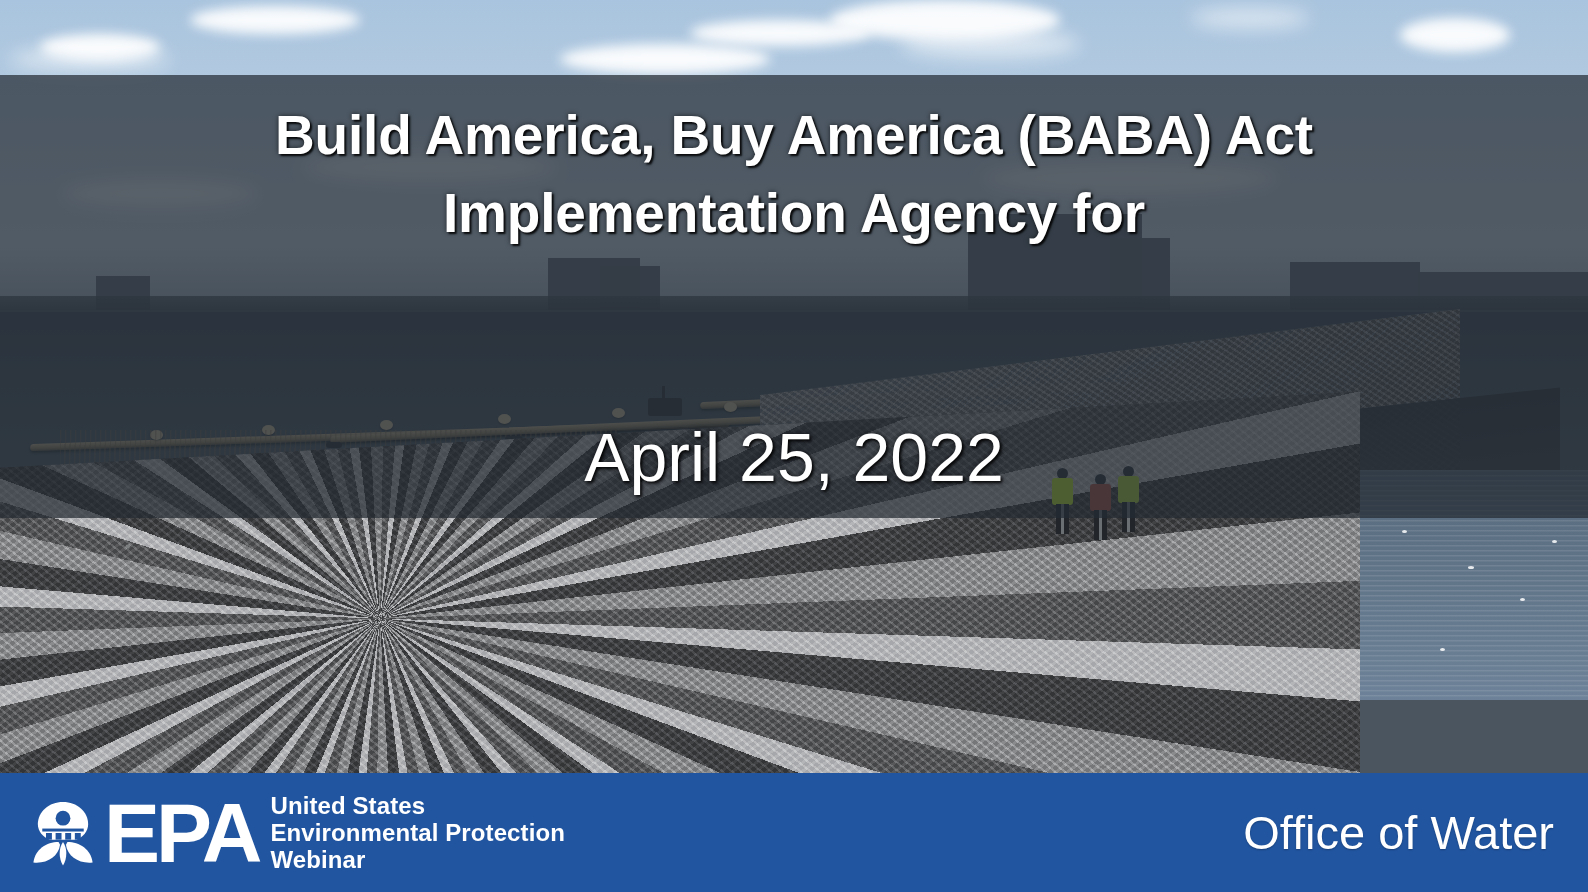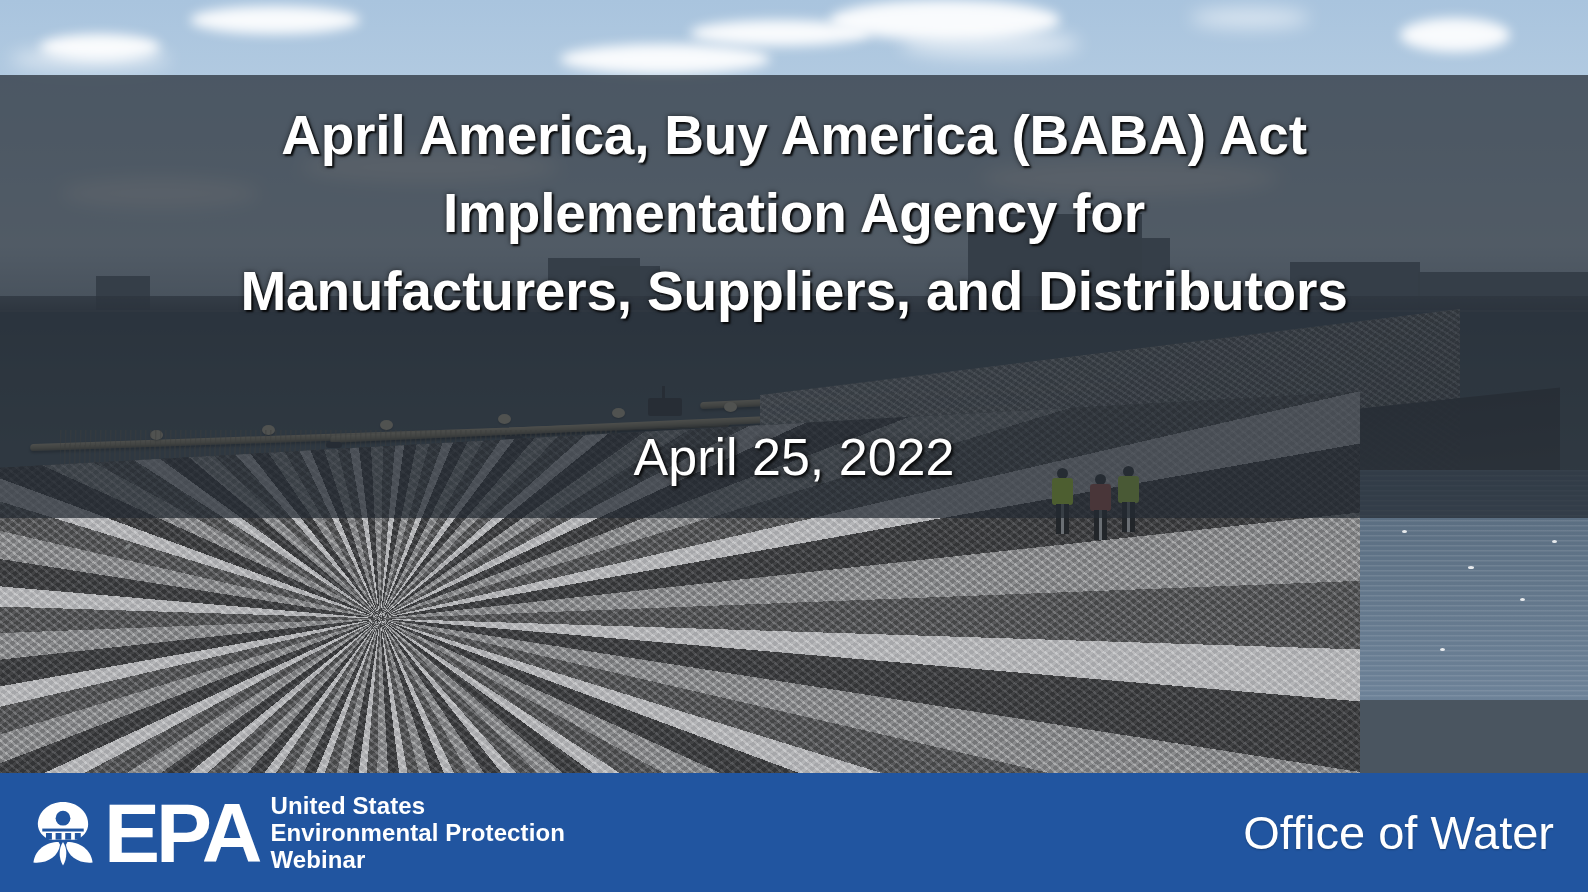--- a/index.html
+++ b/index.html
@@ -238,21 +238,21 @@
       0 0 5px rgba(0,0,0,0.6);
     white-space: nowrap;
   }
   .date-line {
     position: absolute;
     left: 0;
     top: 425px;
     width: 100%;
     text-align: center;
     color: #ffffff;
-    font-size: 52px;
+    font-size: 68px;
     font-weight: normal;
     line-height: 64px;
     text-shadow:
       2px 2px 3px rgba(0,0,0,0.85),
       0 0 6px rgba(0,0,0,0.55);
   }
 
   
   .footer {
     position: absolute;
@@ -389,23 +389,22 @@
       <div class="head"></div>
       <div class="vest" style="background:#a8cf3a;"></div>
       <div class="legs"></div>
     </div>
 
   </div>
 
   <div class="overlay-band"></div>
 
   <div class="title-block">
-    <div class="title-line">April America, Buy America (BABA) Act</div>
+    <div class="title-line">Build America, Buy America (BABA) Act</div>
     <div class="title-line">Implementation Agency for</div>
-    <div class="title-line">Manufacturers, Suppliers, and Distributors</div>
   </div>
 
   <div class="date-line">April 25, 2022</div>
 
   <div class="footer">
 
     <div class="brand">
       <svg class="epa-seal" viewBox="0 0 100 100">
 
         <path d="M50 8 C69 8 84 21 84 38 C84 48 77 56 68 59 L32 59 C23 56 16 48 16 38 C16 21 31 8 50 8 Z" fill="#ffffff"></path>

